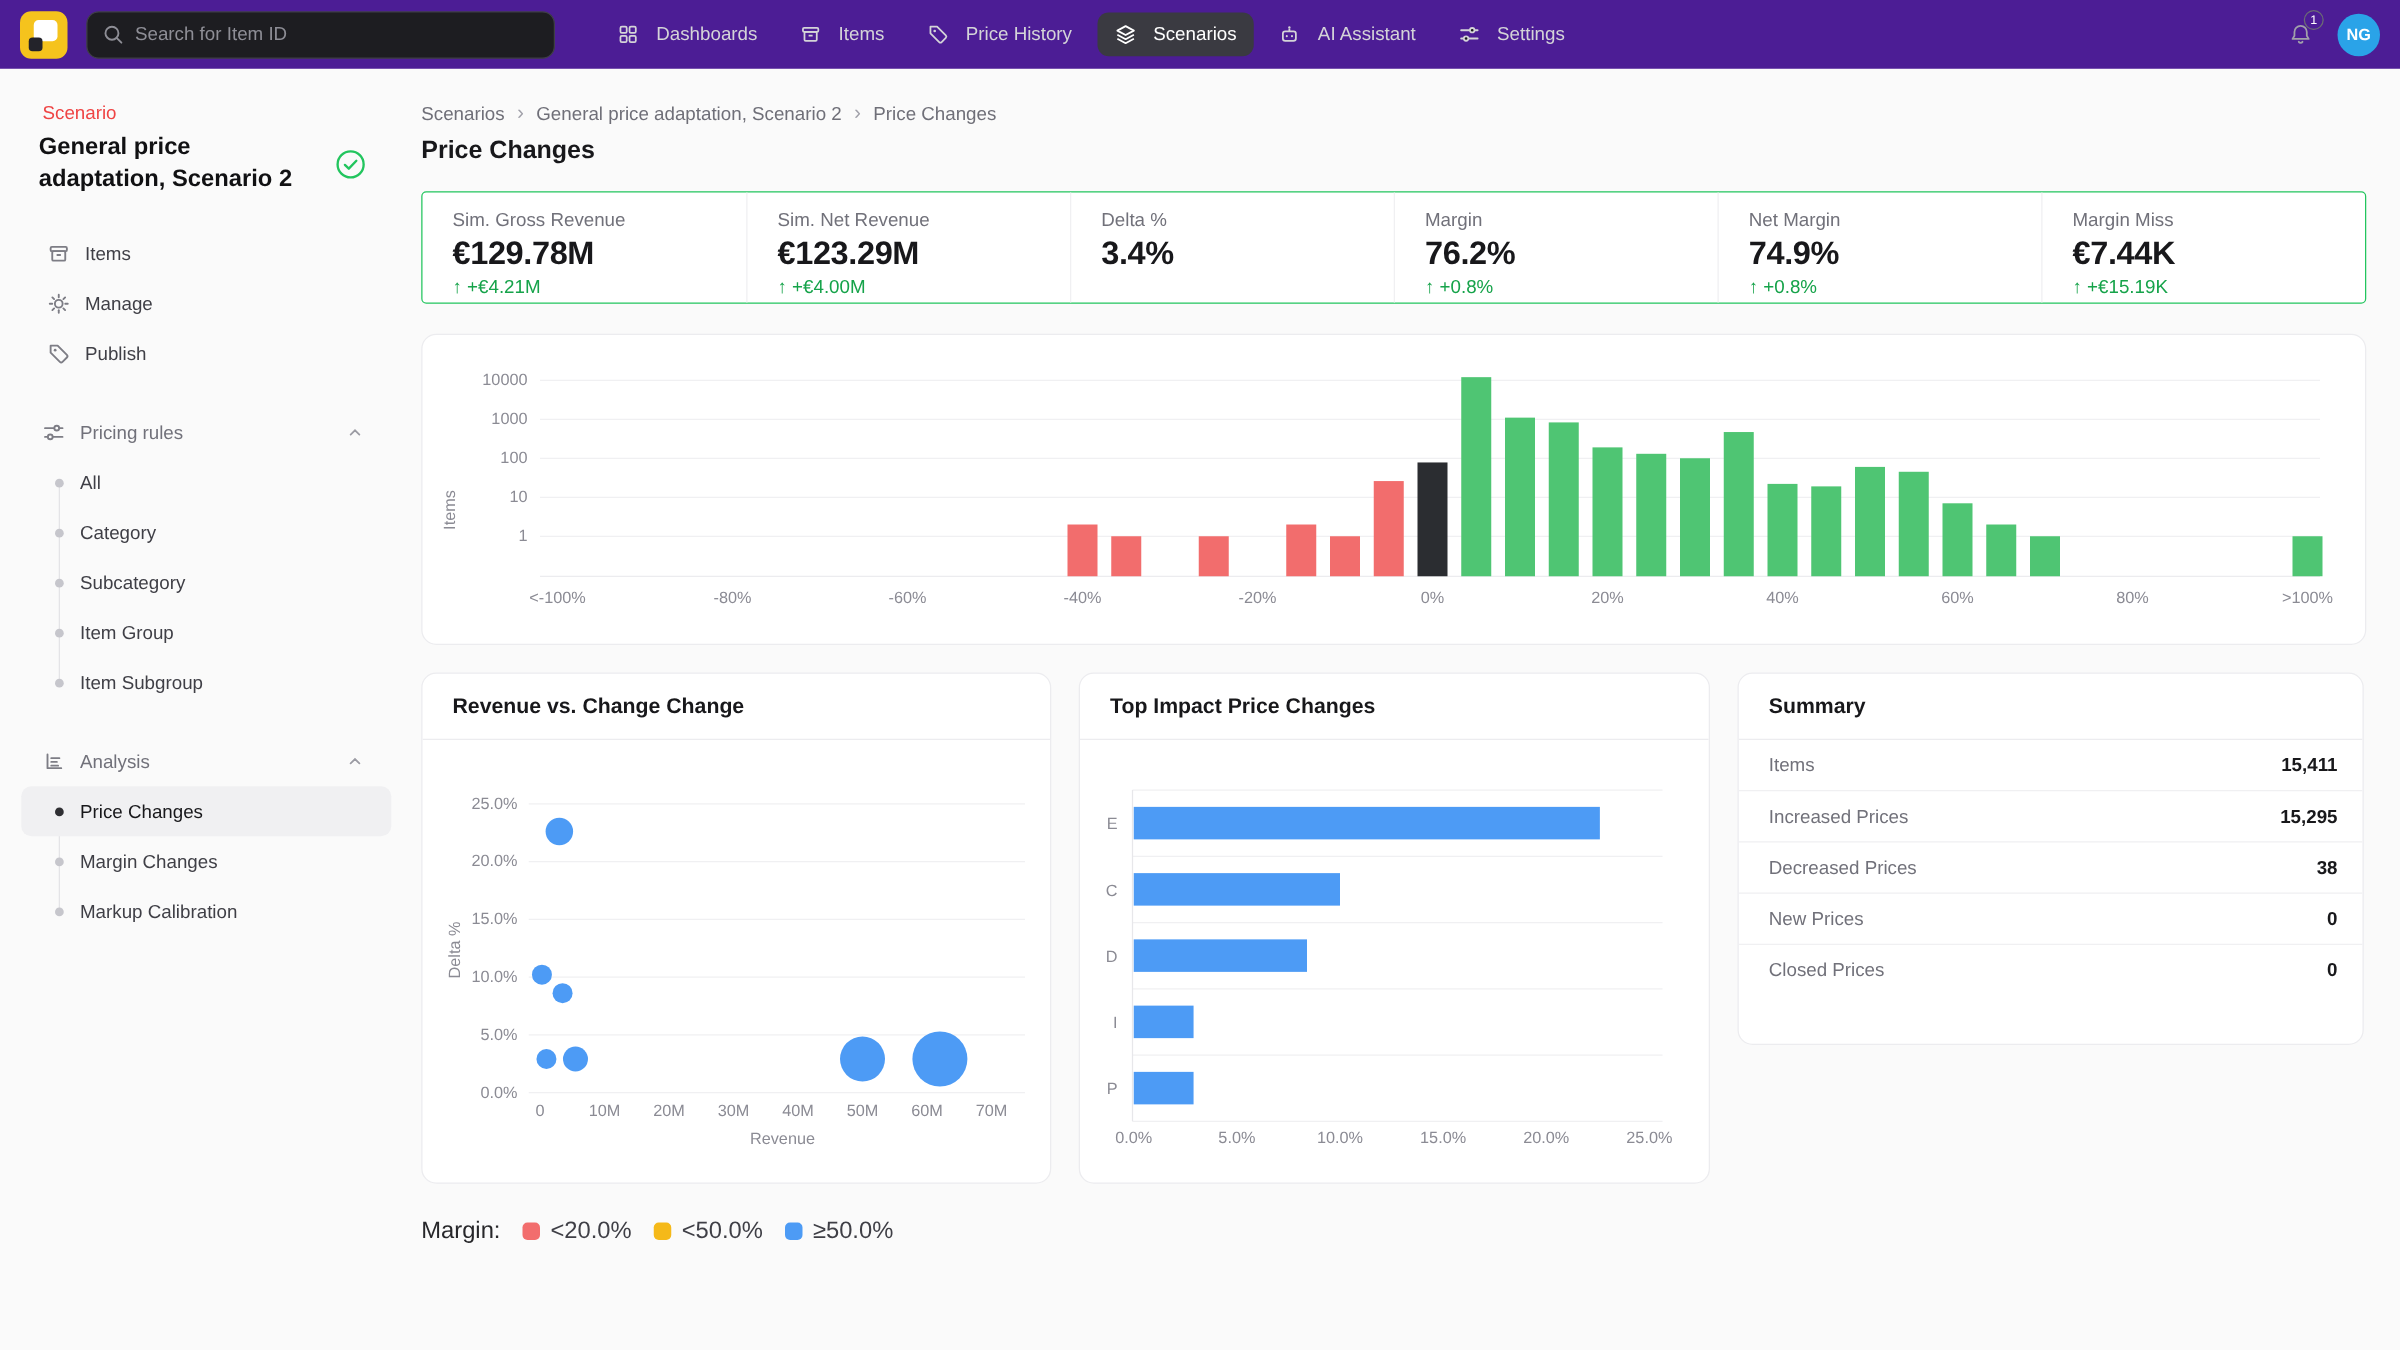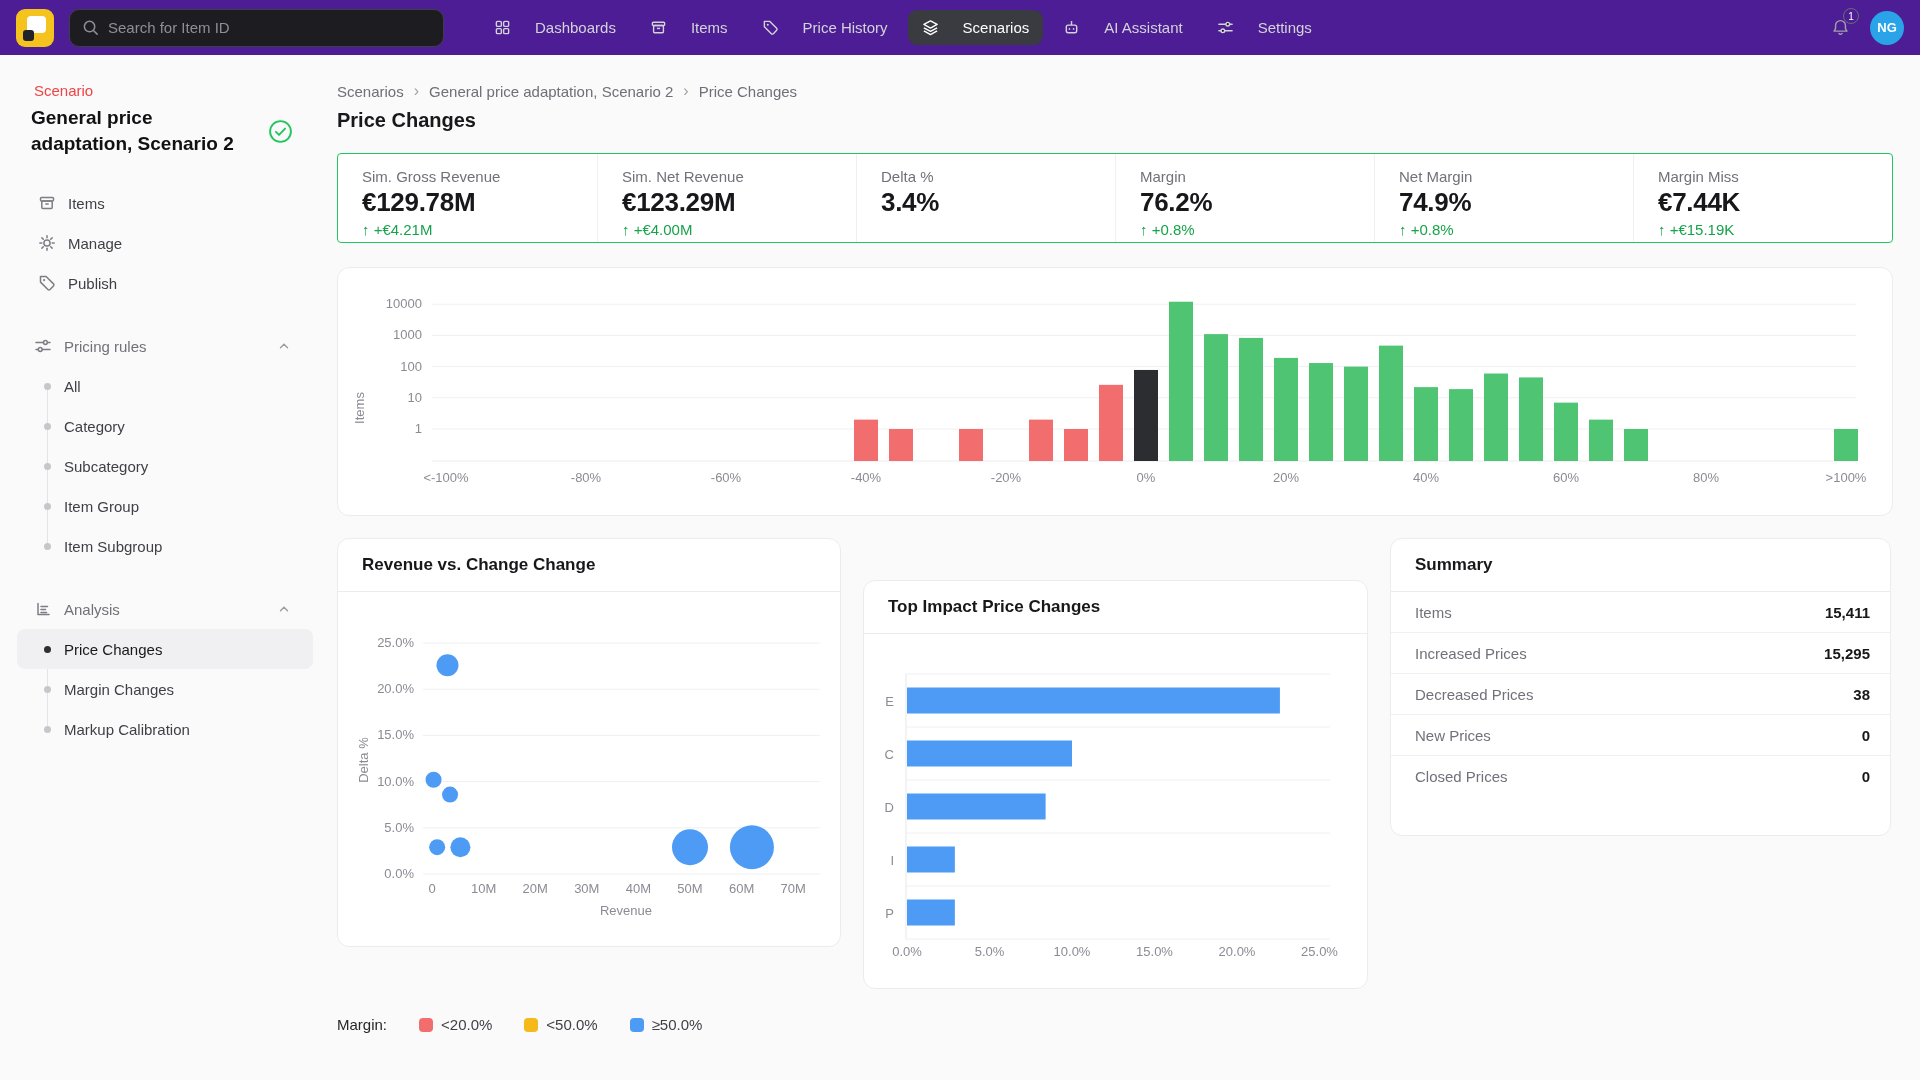--- a/index.html
+++ b/index.html
@@ -12,21 +12,21 @@
   .topbar { position:absolute; top:0; left:0; width:1920px; height:55px; background:#4c1d95;
     display:flex; align-items:center; padding:0 16px; z-index:20; }
   .logo { width:38px; height:38px; border-radius:9px; background:#f5c31d; position:relative; flex:0 0 auto; }
   .logo .l-white { position:absolute; top:7px; left:11px; width:19px; height:17px; background:#fff; border-radius:4px; }
   .logo .l-dark { position:absolute; bottom:6px; left:7px; width:11px; height:11px; background:#23232a; border-radius:3px; }
   .searchbox { margin-left:15px; width:375px; height:38px; border:1px solid #3f3f46; border-radius:10px;
     background:#1d1d21; display:flex; align-items:center; padding:0 12px; gap:9px; }
   .searchbox input { flex:1; background:transparent; border:none; outline:none; color:#e4e4e7; font-size:15px; }
   .searchbox input::placeholder { color:#8e8e96; }
   .topnav { display:flex; align-items:center; margin-left:36px; gap:6px; }
-  .nav-item { display:flex; align-items:center; gap:24px; color:#d4d4d8; font-size:15px;
+  .nav-item { display:flex; align-items:center; gap:14px; color:#d4d4d8; font-size:15px;
     padding:9px 14px; border-radius:9px; cursor:pointer; white-space:nowrap; }
   .nav-item.active { background:#3a3a41; color:#fff; }
   .top-right { margin-left:auto; display:flex; align-items:center; gap:20px; }
   .bell-wrap { position:relative; color:#a1a1aa; }
   .badge { position:absolute; top:-10px; right:-9px; min-width:16px; height:16px; border-radius:8px;
     border:1px solid #6b6b74; color:#fff; font-size:10px; display:flex; align-items:center; justify-content:center; padding:0 4px; }
   .avatar { width:34px; height:34px; border-radius:50%; background:#2aa3e8; color:#fff; font-size:13px;
     font-weight:700; display:flex; align-items:center; justify-content:center; }
 
   
@@ -64,29 +64,29 @@
   .kpi .k-label { font-size:15px; color:#71717a; }
   .kpi .k-value { margin-top:2px; font-size:26px; font-weight:700; letter-spacing:-0.3px; }
   .kpi .k-delta { margin-top:3px; font-size:15px; color:#16a34a; }
 
   .panel { background:#fff; border:1px solid #ececef; border-radius:12px; }
   .hist-panel { margin-top:24px; height:249px; overflow:hidden; }
   .panel-header { height:53px; display:flex; align-items:center; padding:0 24px;
     border-bottom:1px solid #ececef; font-size:17px; font-weight:700; }
   .bottom-row { margin-top:22px; display:flex; gap:22px; align-items:flex-start; }
   .panel-scatter { width:504px; height:409px; overflow:hidden; }
-  .panel-hbar { width:505px; height:409px; overflow:hidden;margin-top:42px; }
+  .panel-hbar { width:505px; height:409px; overflow:hidden; }
   .panel-summary { width:501px; height:298px; overflow:hidden; }
   .sum-row { height:41px; display:flex; align-items:center; justify-content:space-between;
     padding:0 20px 0 24px; border-bottom:1px solid #f0f0f2; font-size:15px; }
   .sum-row:last-child { border-bottom:none; }
   .sum-row .s-label { color:#71717a; }
   .sum-row .s-value { font-weight:700; }
 
-  .legend-row { margin-top:27px; display:flex; align-items:flex-end; gap:32px; font-size:15px; color:#27272a; }
+  .legend-row { margin-top:27px; display:flex; align-items:flex-end; gap:18px; font-size:19px; color:#27272a; }
   .legend-item { display:flex; align-items:center; gap:8px; color:#3f3f46; }
   .swatch { width:14px; height:14px; border-radius:4px; }
 </style>
 </head>
 <body>
 
 <header class="topbar">
   <div class="logo">
     <div class="l-white"></div>
     <div class="l-dark"></div>

